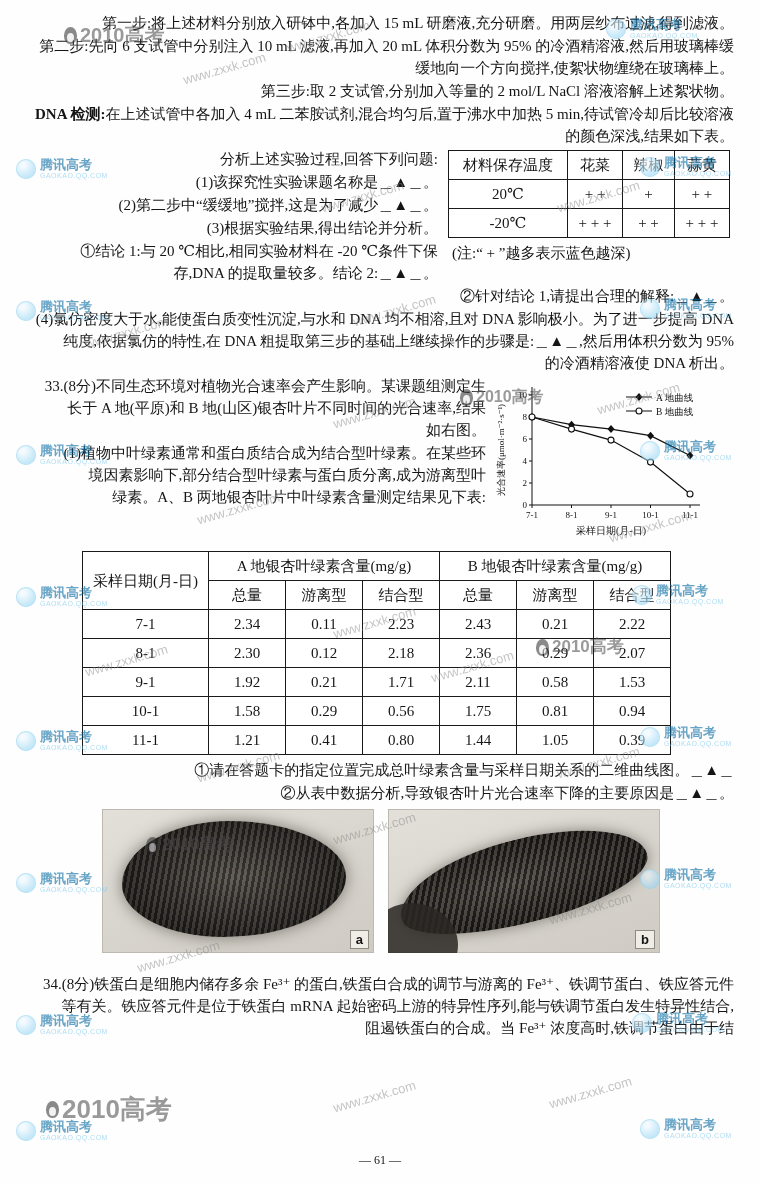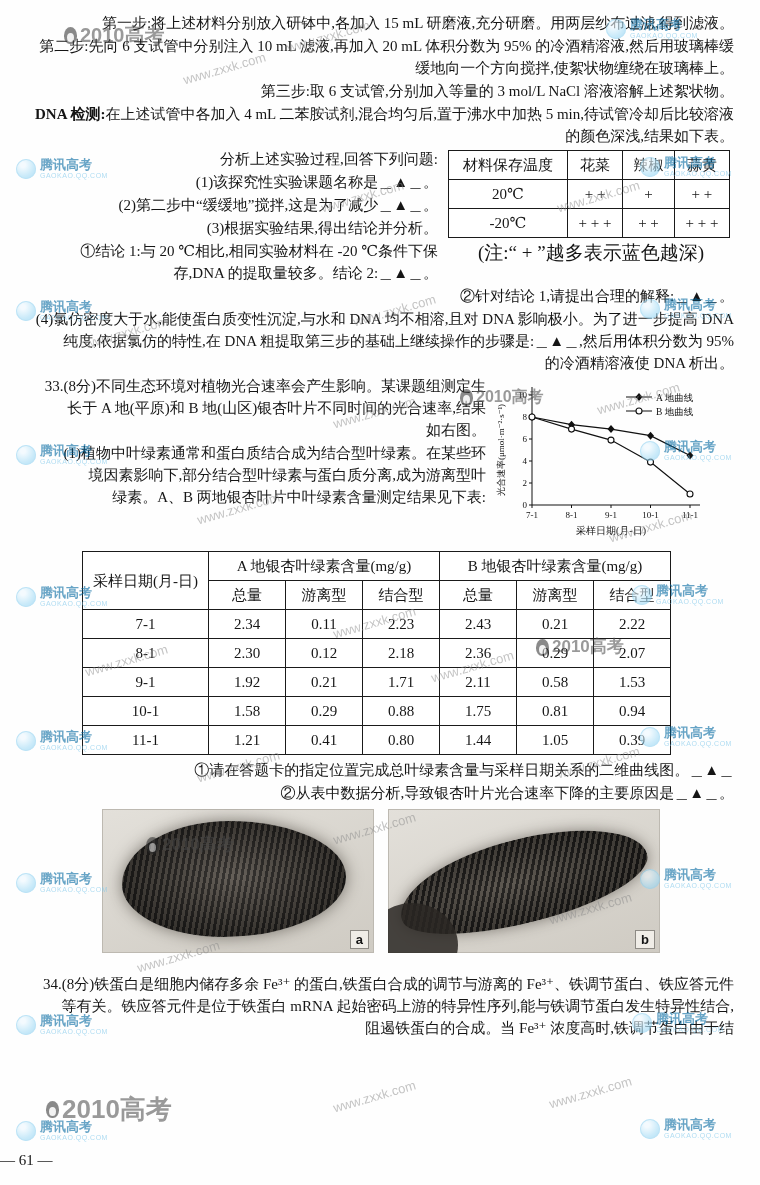--- a/index.html
+++ b/index.html
@@ -11,21 +11,21 @@
   .dna-label{font-weight:bold;}
   .intro{margin-left:16px;}
   .q{padding-left:25px;text-indent:-25px;}
   .sub{margin-left:26px;padding-left:17px;text-indent:-17px;}
   
   .tbl{border-collapse:collapse;text-align:center;font-size:15px;background:#fff;}
   .tbl th,.tbl td{border:1.2px solid #1a1a1a;padding:3px 7px;font-weight:normal;}
   .float-table{float:right;width:282px;margin:2px 4px 4px 10px;}
   .float-table .tbl{width:100%;}
   .float-table th:first-child,.float-table td:first-child{width:104px;}
-  .tbl-note{font-size:19px;margin-top:4px;padding-left:4px;text-align:center;}
+  .tbl-note{font-size:15px;margin-top:4px;padding-left:4px;}
   .chl{margin:6px 0 4px 50px;}
   .chl th,.chl td{padding:3px 10px;min-width:56px;}
   
   .hang33{padding-left:27px;text-indent:-27px;}
   .q33in{margin-left:24px;}
   .sub33{margin-left:66px;padding-left:17px;text-indent:-17px;}
   .cleared{clear:both;}
   
   .chart-wrap{float:right;width:240px;margin:2px 0 4px 8px;}
   
@@ -39,21 +39,21 @@
           box-shadow:0 0 16px rgba(45,40,33,.55);}
   .blob-b{position:absolute;left:8px;top:30px;width:254px;height:84px;border-radius:50%/60% 55% 45% 40%;
           transform:rotate(-14deg);
           background:repeating-linear-gradient(115deg,rgba(12,12,12,.6) 0 3px,rgba(112,106,96,.35) 3px 6px),
                      radial-gradient(ellipse at 45% 50%,#57524c 0%,#2e2b28 50%,#161412 88%);
           box-shadow:0 0 14px rgba(45,40,33,.5);}
   .corner-b{position:absolute;left:-22px;bottom:-34px;width:92px;height:84px;border-radius:50%;background:#2a2723;opacity:.85;}
   .plabel{position:absolute;right:5px;bottom:4px;background:#f0ede7;border:1px solid #8d8a84;padding:0 5px;
           font-family:"Liberation Sans",sans-serif;font-weight:bold;font-size:13px;line-height:17px;}
   .hang34{padding-left:27px;text-indent:-27px;margin-top:20px;}
-  .page-num{position:absolute;left:0;right:0;bottom:14px;font-size:15px;z-index:1;}
+  .page-num{position:absolute;left:0;right:0;bottom:14px;text-align:center;font-size:12px;z-index:1;}
   
   .wm-layer{position:absolute;inset:0;z-index:2;pointer-events:none;}
   .wm-qq{position:absolute;display:flex;align-items:center;gap:4px;opacity:.6;}
   .qq-ball{width:20px;height:20px;border-radius:50%;flex:0 0 auto;
            background:radial-gradient(circle at 35% 30%,#eef9ff 12%,#a9def7 58%,#7ccaef 100%);
            box-shadow:inset 0 0 0 1px #92d2f1;}
   .qq-t1{display:block;font-family:"Liberation Sans",sans-serif;font-weight:bold;font-size:13px;line-height:13px;color:#0369a1;}
   .qq-t2{display:block;font-family:"Liberation Sans",sans-serif;font-size:7px;line-height:9px;color:#7cc6ea;letter-spacing:.5px;}
   .wm-zx{position:absolute;transform:rotate(-16deg);color:#8b8b8b;opacity:.5;
          font-family:"Liberation Sans",sans-serif;font-size:13px;}
@@ -63,21 +63,21 @@
   .penguin::after{content:"";position:absolute;left:3px;top:6px;width:7px;height:9px;background:#e9e9e9;border-radius:50%;}
 </style>
 </head>
 <body>
 
 <div class="page">
   <div class="content">
 
     <p class="hang">第一步:将上述材料分别放入研钵中,各加入 15 mL 研磨液,充分研磨。用两层纱布过滤,得到滤液。</p>
     <p class="hang">第二步:先向 6 支试管中分别注入 10 mL 滤液,再加入 20 mL 体积分数为 95% 的冷酒精溶液,然后用玻璃棒缓缓地向一个方向搅拌,使絮状物缠绕在玻璃棒上。</p>
-    <p class="hang">第三步:取 6 支试管,分别加入等量的 3 mol/L NaCl 溶液溶解上述絮状物。</p>
+    <p class="hang">第三步:取 2 支试管,分别加入等量的 2 mol/L NaCl 溶液溶解上述絮状物。</p>
     <p class="hang"><span class="dna-label">DNA 检测:</span><span>在上述试管中各加入 4 mL 二苯胺试剂,混合均匀后,置于沸水中加热 5 min,待试管冷却后比较溶液的颜色深浅,结果如下表。</span></p>
 
     <div>
       <div class="float-table">
         <table class="tbl">
           <thead>
             <tr id="dna-head">
                 <th>材料保存温度</th>
                 <th>花菜</th>
                 <th>辣椒</th>
@@ -203,21 +203,21 @@
               <td>0.21</td>
               <td>1.71</td>
               <td>2.11</td>
               <td>0.58</td>
               <td>1.53</td>
             </tr>
             <tr>
               <td>10-1</td>
               <td>1.58</td>
               <td>0.29</td>
-              <td>0.88</td>
+              <td>0.56</td>
               <td>1.75</td>
               <td>0.81</td>
               <td>0.94</td>
             </tr>
             <tr>
               <td>11-1</td>
               <td>1.21</td>
               <td>0.41</td>
               <td>0.80</td>
               <td>1.44</td>

